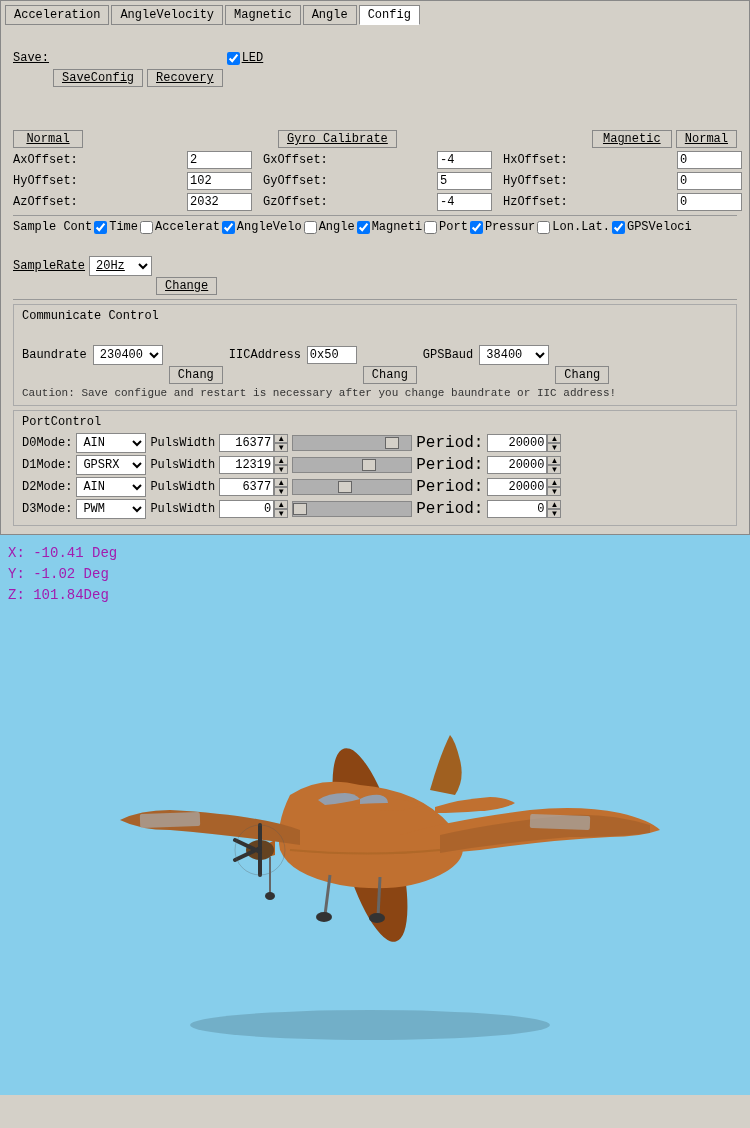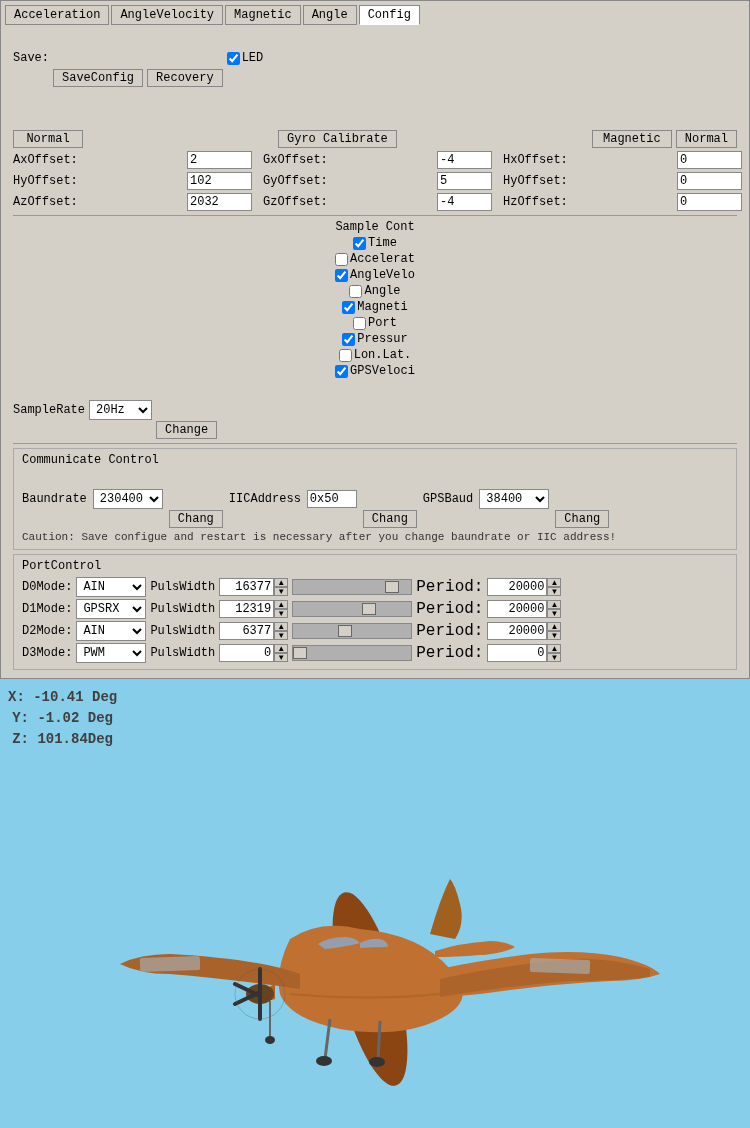--- a/index.html
+++ b/index.html
@@ -15,21 +15,21 @@
       border: 1px solid #888;
       background: #d4d0c8;
       cursor: pointer;
       font-family: 'Courier New', monospace;
       font-size: 12px;
     }
     .tab.active { background: #fff; border-bottom: 1px solid #fff; }
 
     
     .section { margin: 4px 8px; }
-    .row { display: flex; align-items: center; margin: 3px 0; gap: 4px; flex-wrap: wrap; }
+    .row { display: flex; align-items: center; margin: 3px 0; gap: 4px; flex-wrap: wrap; text-decoration: underline; }
 
     
     .btn {
       padding: 1px 8px;
       border: 1px solid #888;
       background: #d4d0c8;
       font-family: 'Courier New', monospace;
       font-size: 12px;
       cursor: pointer;
       min-width: 60px;
@@ -51,21 +51,21 @@
     
     .cb-row { display: flex; align-items: center; gap: 2px; }
 
     
     .divider { border: none; border-top: 1px solid #999; margin: 4px 0; }
 
     
     .offset-grid { display: grid; grid-template-columns: auto 70px auto 60px auto 60px; gap: 3px 6px; align-items: center; margin: 0 0; }
 
     
-    .sample-row { display: flex; align-items: center; flex-wrap: nowrap; gap: 2px; margin: 2px 0; overflow: hidden; flex-direction: column; }
+    .sample-row { display: flex; align-items: center; flex-wrap: nowrap; gap: 2px; margin: 2px 0; overflow: hidden; }
 
     
     .comm-box { border: 1px solid #aaa; padding: 4px 8px; margin: 4px 0; background: #d4d0c8; }
     .comm-title { font-family: 'Courier New', monospace; font-size: 12px; }
     .comm-row { display: flex; align-items: center; gap: 6px; flex-wrap: wrap; margin: 3px 0; }
 
     
     .select {
       border: 1px solid #888;
       background: #fff;
@@ -94,26 +94,25 @@
       width: 750px;
       height: 560px;
       background: #87ceeb;
       position: relative;
       overflow: hidden;
     }
     .coords-overlay {
       position: absolute;
       top: 8px;
       left: 8px;
-      color: #404040;
+      color: #a21caf;
       font-family: 'Courier New', monospace;
       font-size: 14px;
       line-height: 1.5;
-      font-weight: bold;
-      text-align: center;
+      font-weight: normal;
     }
 
     
     .airplane-container {
       position: absolute;
       top: 80px;
       left: 60px;
       width: 620px;
       height: 440px;
     }

